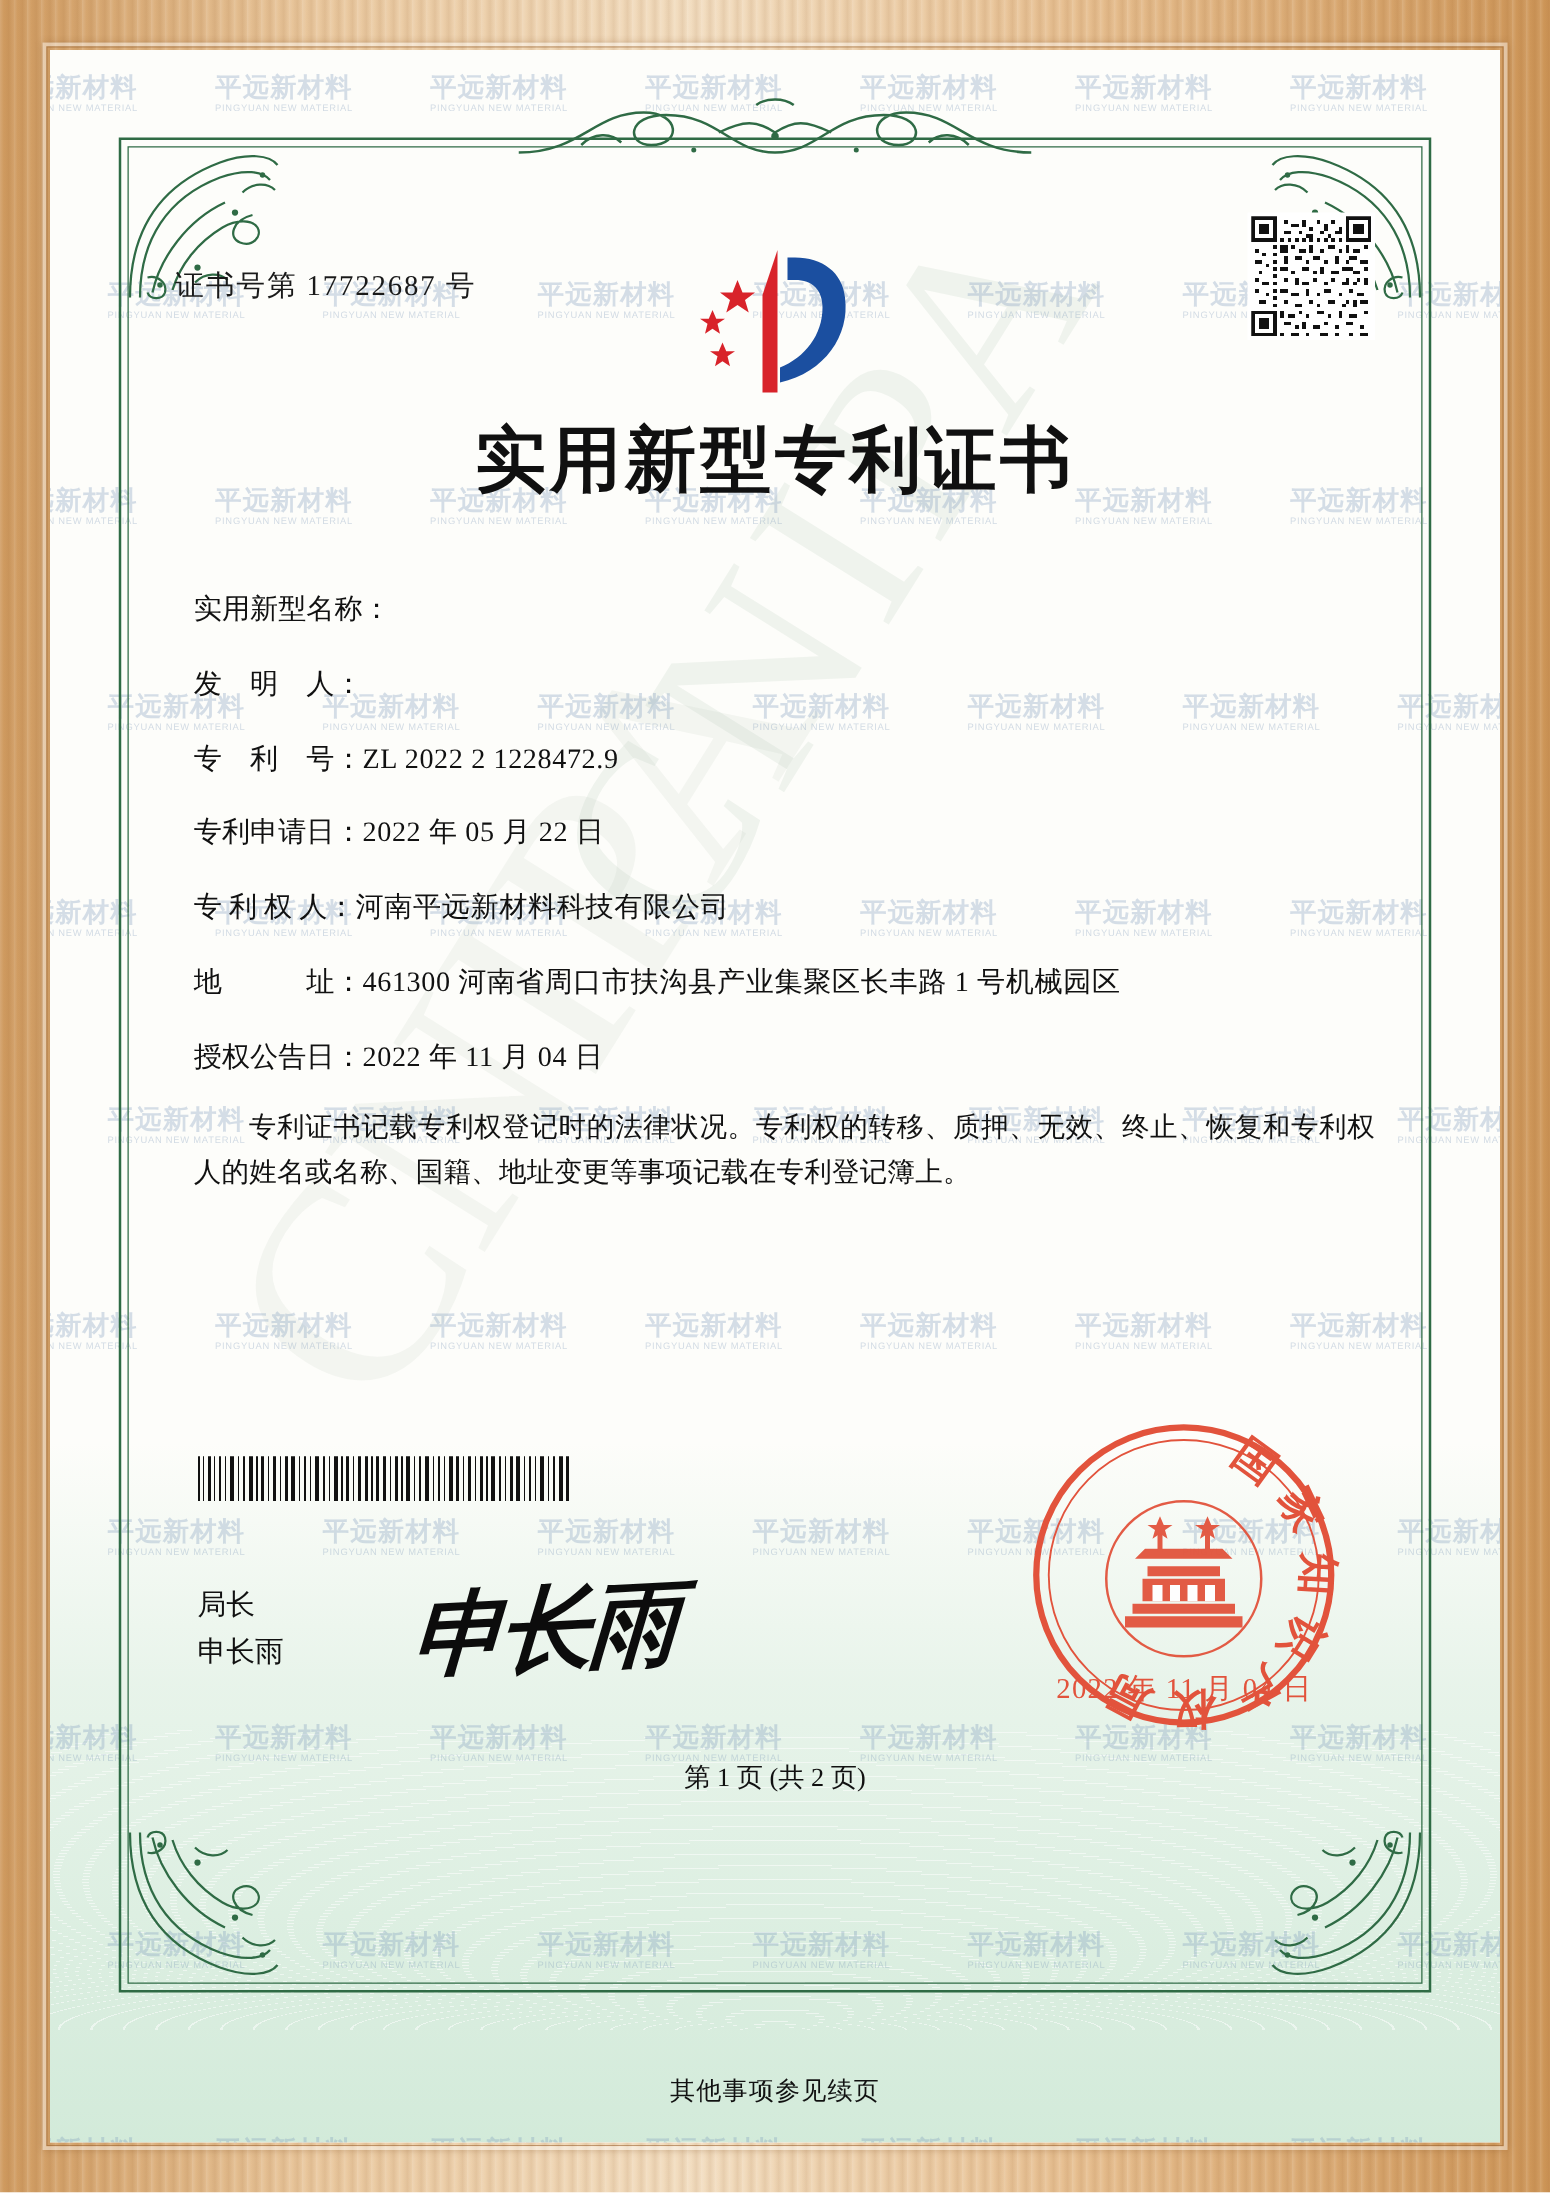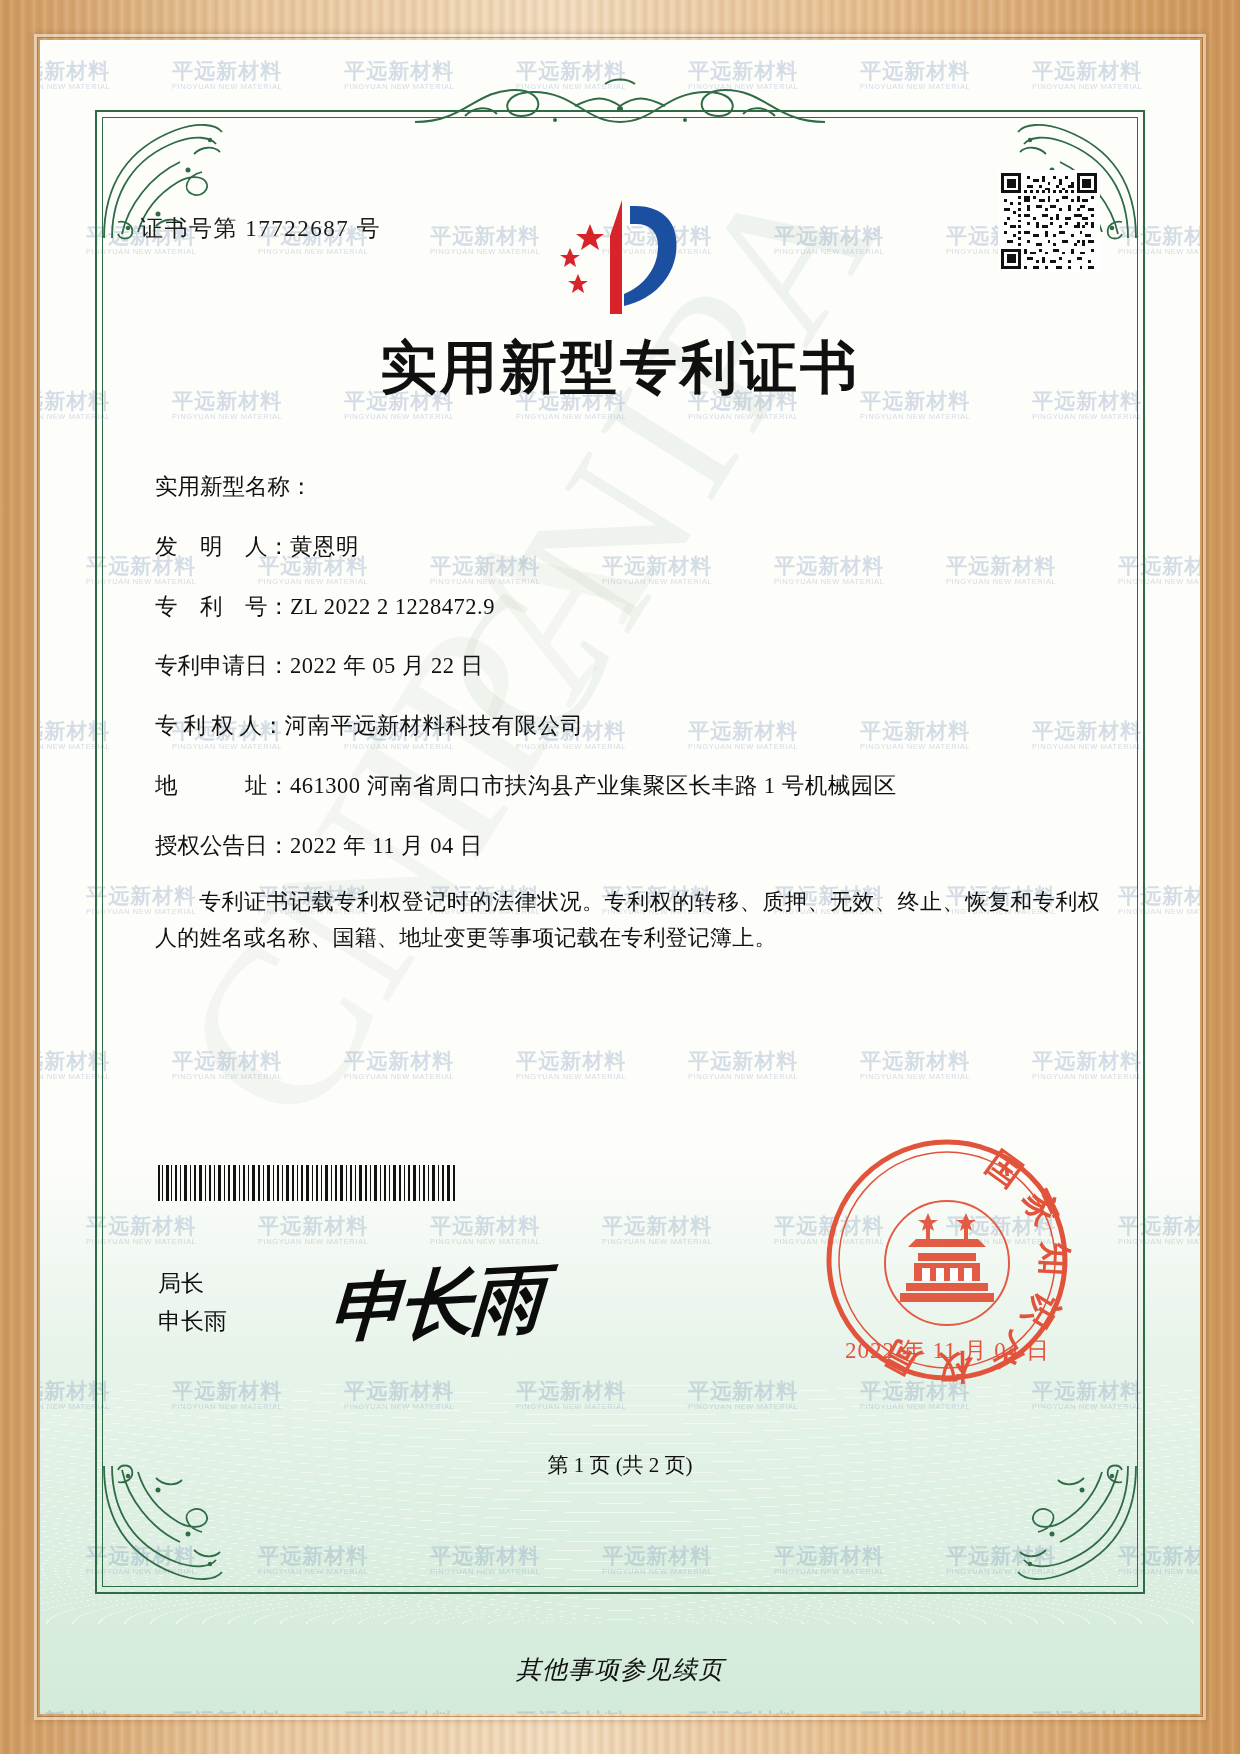--- a/index.html
+++ b/index.html
@@ -276,34 +276,33 @@
     position: absolute;
     right: 150px;
     top: 1295px;
     font-size: 23px;
     color: #e2533c;
     letter-spacing: 1px;
   }
   .page-no {
     position: absolute;
     left: 0; right: 0;
-    top: 1411px;
+    top: 1368px;
     text-align: center;
     font-size: 21px;
     color: #111;
   }
   .footer-note {
     position: absolute;
     left: 0; right: 0;
     bottom: 28px;
     text-align: center;
-    font-size: 25px;
+    font-size: 20px;
     color: #111;
     letter-spacing: 1px;
-    font-style: italic;
   }
 </style>
 </head>
 <body>
 
 <div class="wood-frame"></div>
 <div class="wood-inner-bevel"></div>
 
 <div class="paper">
 
@@ -753,21 +752,20 @@
     </svg>
 
     <div class="main-title">实用新型专利证书</div>
 
     <div class="fields">
       <div class="field-row">
         <span class="f-label">实用新型名称：</span>
       </div>
       <div class="field-row">
         <span class="f-label">发　明　人：</span>
-        <span class="f-value">黄恩明</span>
       </div>
       <div class="field-row">
         <span class="f-label">专　利　号：</span>
         <span class="f-value">ZL 2022 2 1228472.9</span>
       </div>
       <div class="field-row">
         <span class="f-label">专利申请日：</span>
         <span class="f-value">2022 年 05 月 22 日</span>
       </div>
       <div class="field-row">

